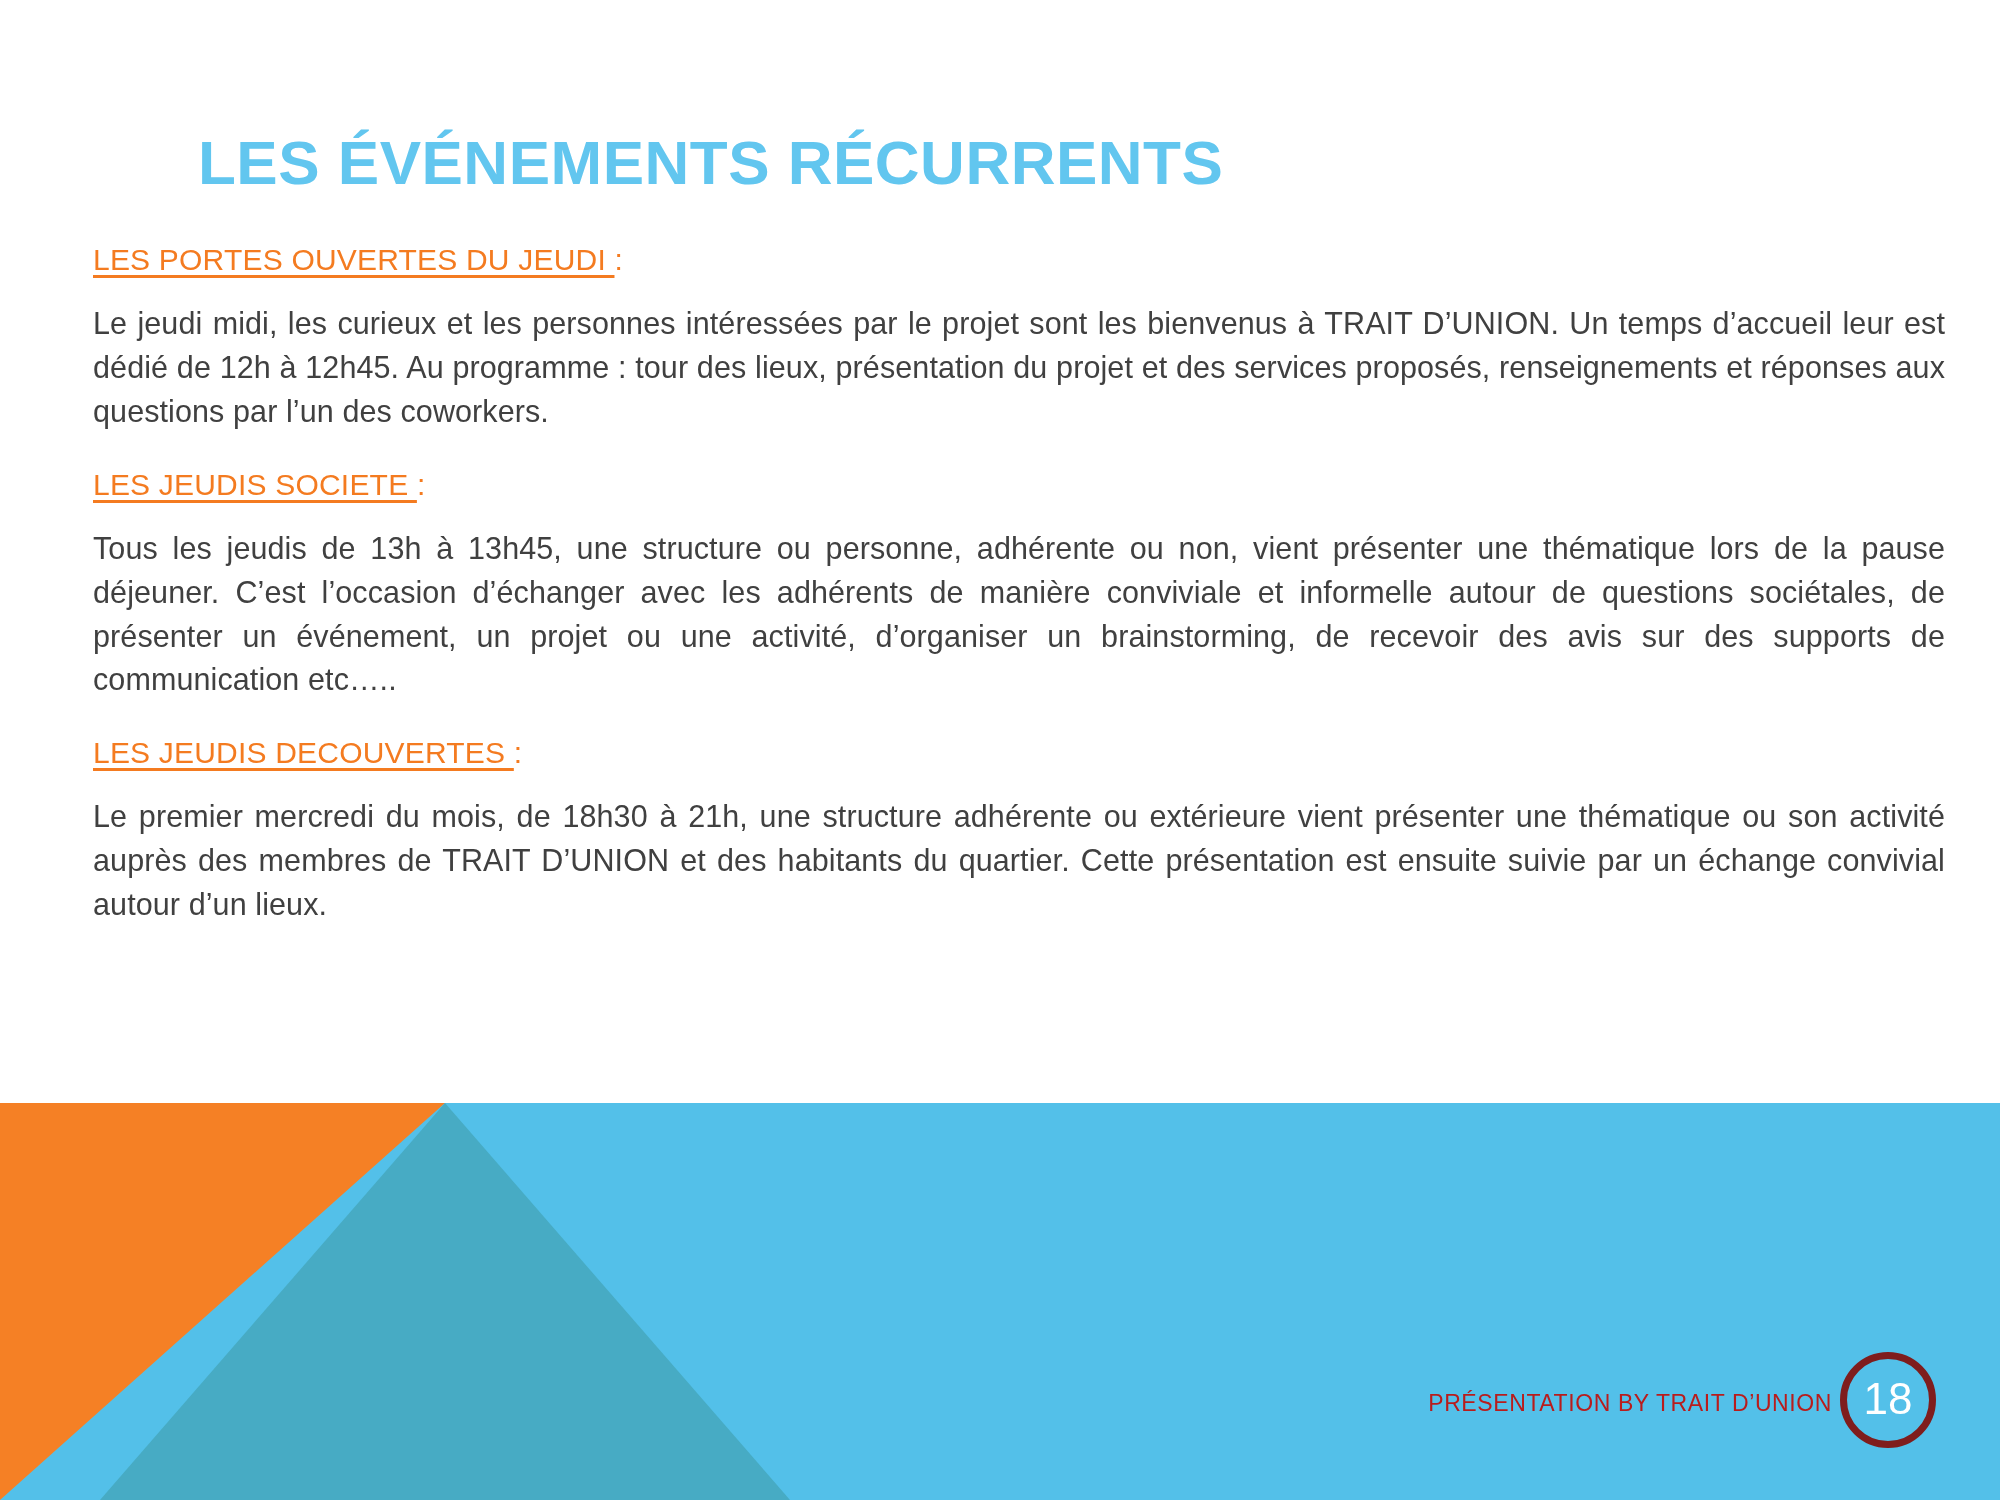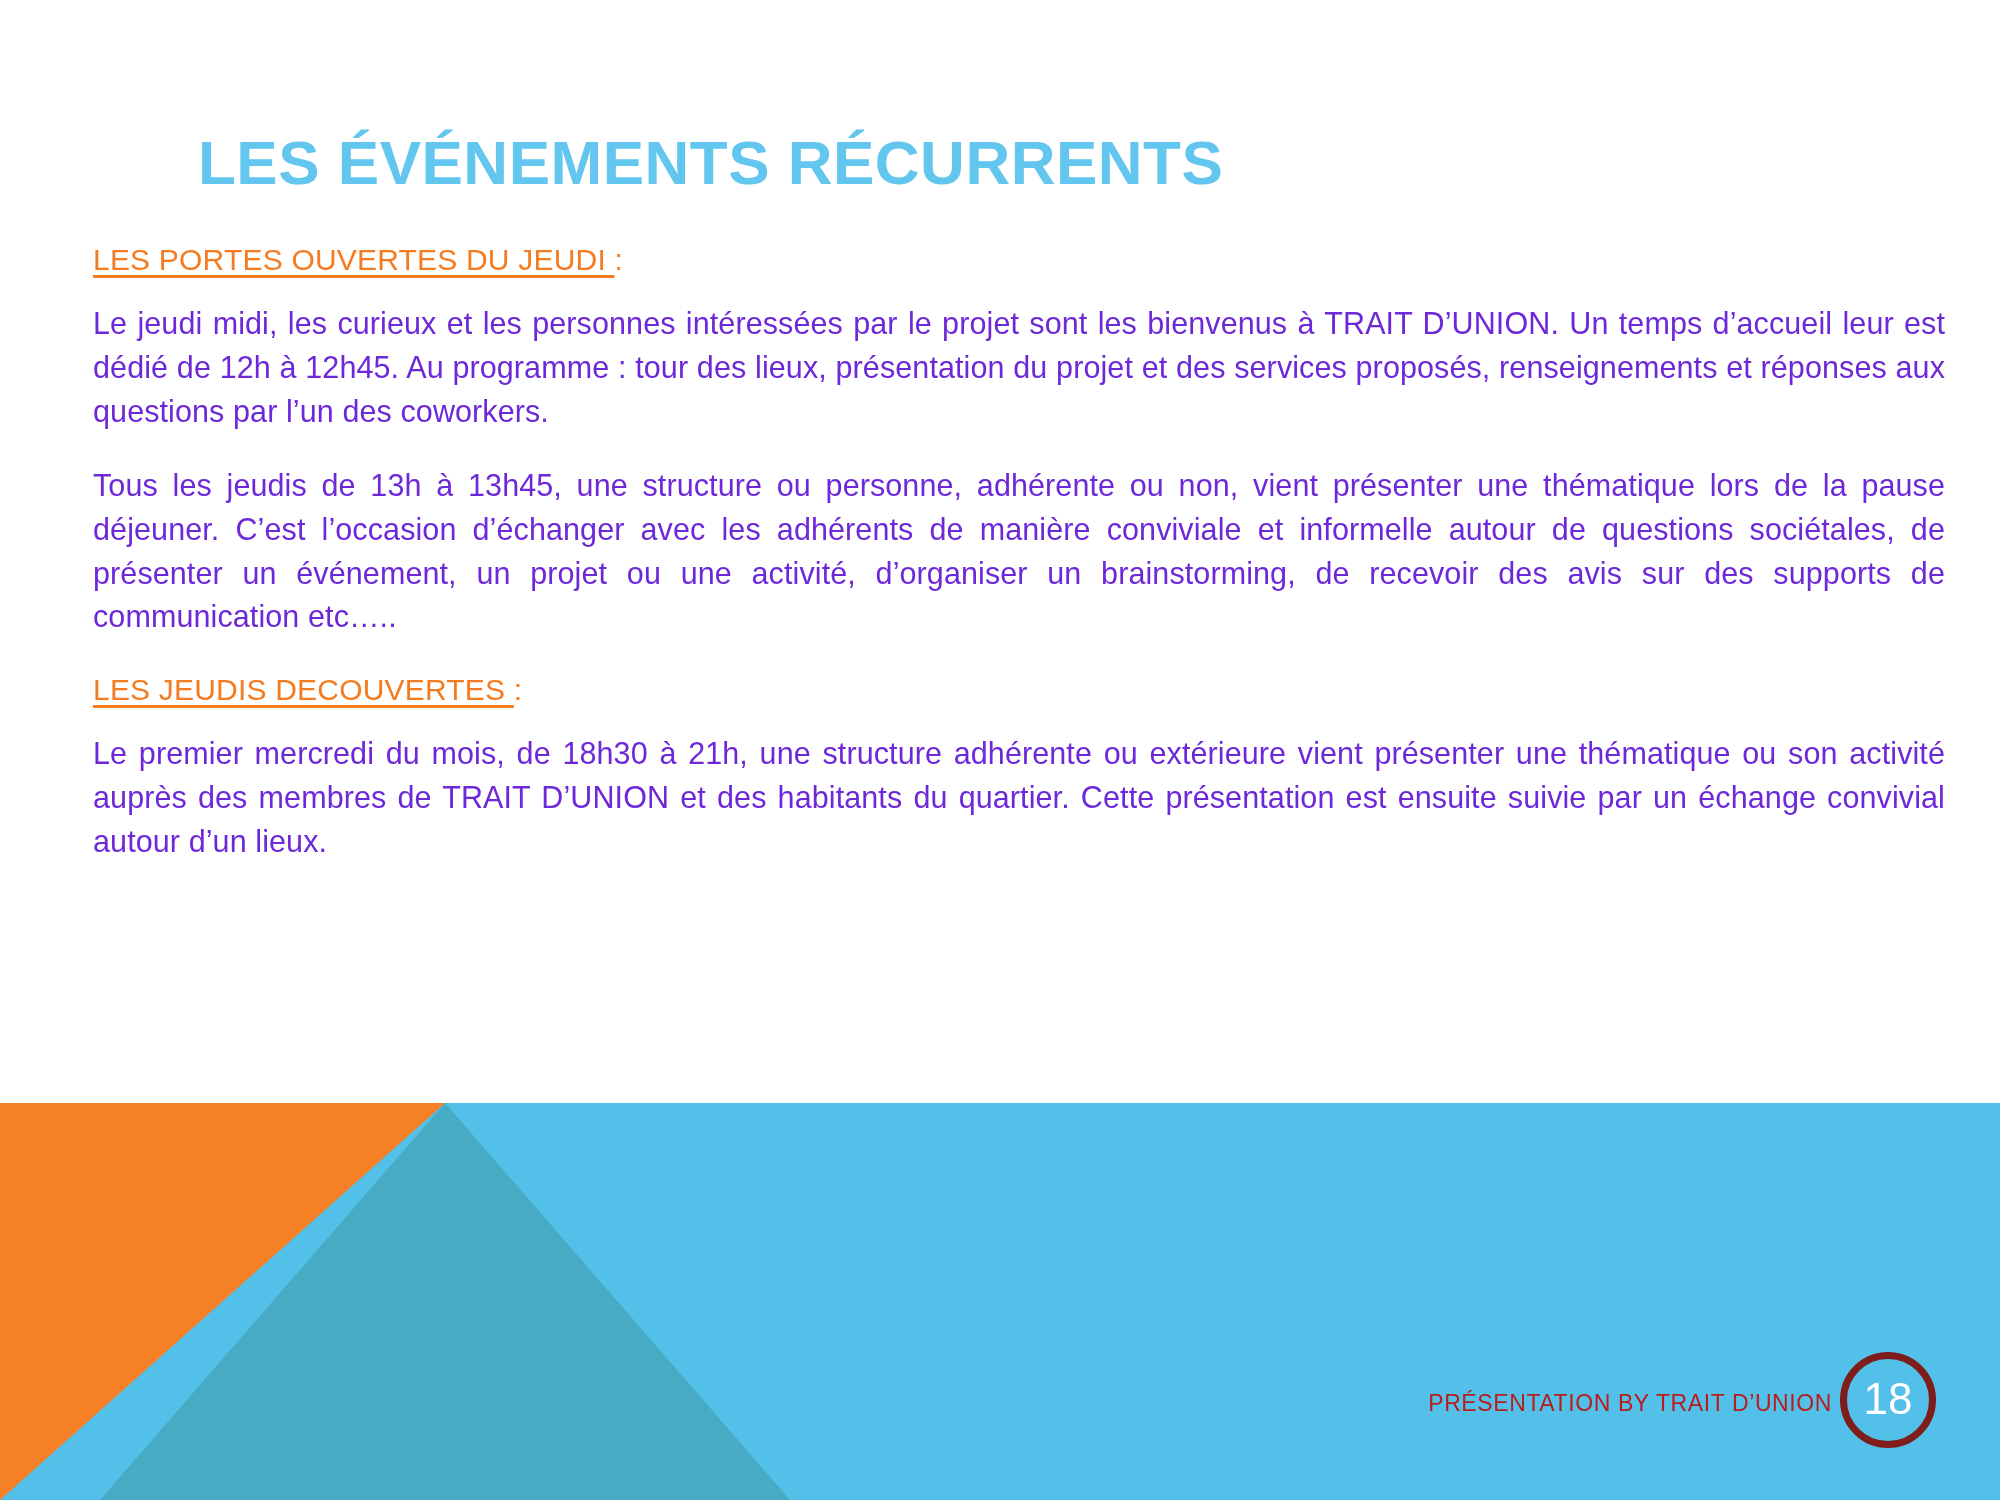--- a/index.html
+++ b/index.html
@@ -55,21 +55,21 @@
     text-underline-offset: 5px;
     text-align: right;
   }
   .section-heading .colon {
     text-decoration: none;
   }
 
   .para {
     font-size: 30.5px;
     line-height: 1.44;
-    color: #6d28d9;
+    color: #404040;
     text-align: justify;
     margin: 0 0 30px 0;
     letter-spacing: 0.1px;
   }
   .para:last-child { margin-bottom: 0; }
 
   .gap-before { margin-top: 34px; }
 
   
   .banner {
@@ -118,20 +118,21 @@
 
 <div class="slide">
 
   <h1 class="slide-title">LES ÉVÉNEMENTS RÉCURRENTS</h1>
 
   <div class="body-block">
 
     <p class="section-heading"><span class="u">LES PORTES OUVERTES DU JEUDI </span><span class="colon">:</span></p>
     <p class="para">Le jeudi midi, les curieux et les personnes intéressées par le projet sont les bienvenus à TRAIT D’UNION. Un temps d’accueil leur est dédié de 12h à 12h45. Au programme : tour des lieux, présentation du projet et des services proposés, renseignements  et réponses aux questions par l’un des coworkers.</p>
 
+    <p class="section-heading gap-before"><span class="u">LES JEUDIS SOCIETE </span><span class="colon">:</span></p>
     <p class="para">Tous les jeudis de 13h à 13h45, une structure ou personne, adhérente ou non, vient présenter une thématique lors de la pause déjeuner. C’est l’occasion d’échanger avec les adhérents de manière conviviale et informelle autour de questions sociétales, de présenter un événement, un projet ou une activité, d’organiser un brainstorming, de recevoir des avis sur des supports de communication etc…..</p>
 
     <p class="section-heading gap-before"><span class="u">LES JEUDIS DECOUVERTES </span><span class="colon">:</span></p>
     <p class="para">Le premier mercredi du mois, de 18h30 à 21h, une structure adhérente ou extérieure vient présenter une thématique ou son activité auprès des membres de TRAIT D’UNION et des habitants du quartier. Cette présentation est ensuite suivie par un échange convivial autour d’un lieux.</p>
 
   </div>
 
   <div class="banner">
     <svg width="2000" height="397" viewBox="0 0 2000 397" xmlns="http://www.w3.org/2000/svg">
       <rect x="0" y="0" width="2000" height="397" fill="#53C0E9"></rect>

